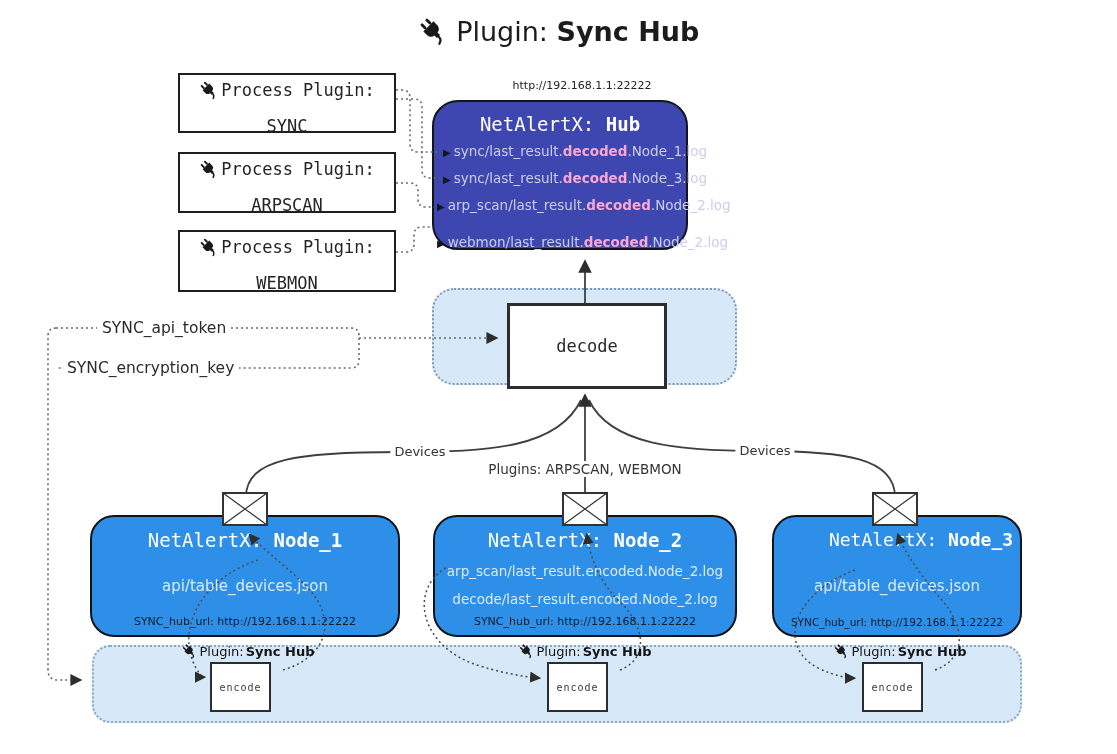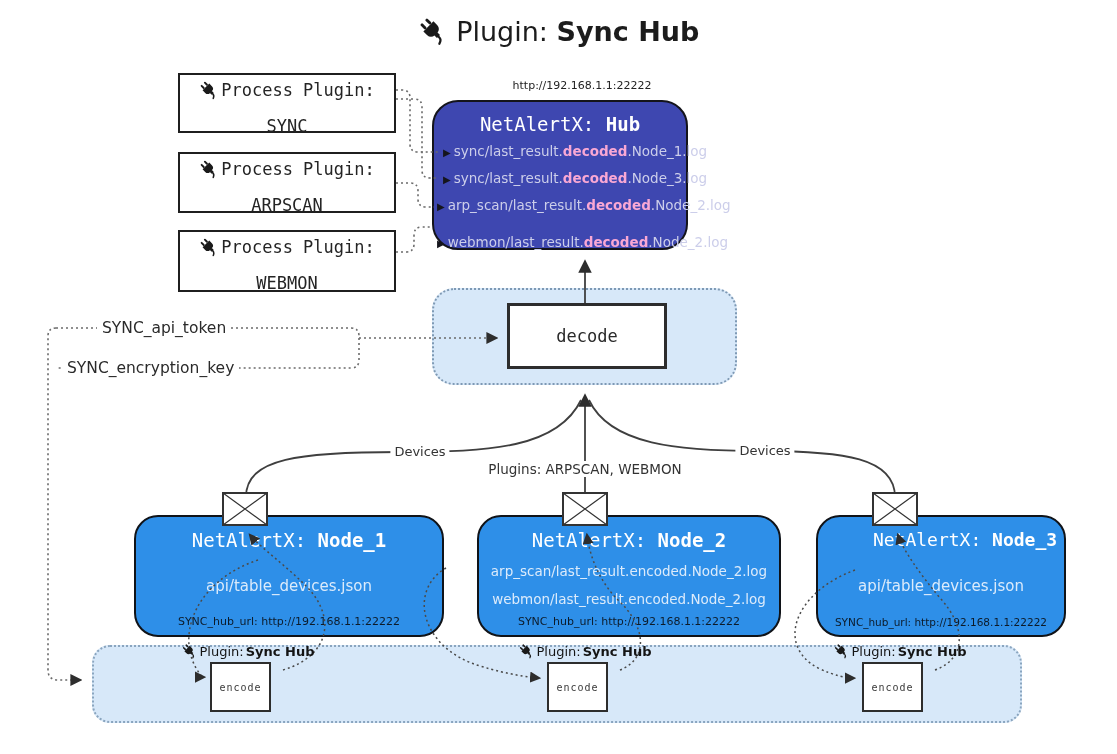--- a/index.html
+++ b/index.html
@@ -29,33 +29,33 @@
   .hub-title{text-align:center;margin-top:11px;font-size:19px;color:#ffffff;}
   .hub-title .bold{font-weight:bold;}
   .hub-line{position:absolute;left:9px;font-size:13.5px;color:#ccceea;white-space:nowrap;}
   .hub-line .arr{color:#15151c;font-size:10px;margin-right:3px;}
   .hub-line .bold{font-weight:bold;color:#f9a8d4;}
   .hl1{top:41px;}.hl2{top:68px;}.hl3{top:95px;left:3px;}.hl4{top:132px;left:3px;}
 
   
   .decode-panel{position:absolute;left:432px;top:288px;width:305px;height:97px;background:#d7e8f9;
                 border:2px dotted #7e99b4;border-radius:22px;box-sizing:border-box;z-index:1;}
-  .decode-box{position:absolute;left:507px;top:303px;width:160px;height:66px;background:#fff;
+  .decode-box{position:absolute;left:507px;top:303px;width:160px;height:86px;background:#fff;
               border:3px solid #2d2d2d;box-sizing:border-box;display:flex;align-items:center;
               justify-content:center;font-size:17px;color:#2a2a2a;z-index:4;}
 
   
   .keylabel{position:absolute;background:#fff;padding:0 5px;font-size:15.5px;color:#2a2a2a;
             white-space:nowrap;z-index:4;}
   .edgelabel{position:absolute;background:#fff;padding:0 4px;font-size:13px;color:#333;
              transform:translateX(-50%);white-space:nowrap;z-index:4;}
 
   
   .node{position:absolute;top:515px;height:122px;background:#2e8fe8;border:2px solid #101318;
-        border-radius:24px;box-sizing:border-box;color:#fff;z-index:1;margin-left:44px;}
+        border-radius:24px;box-sizing:border-box;color:#fff;z-index:1;}
   .node1{left:90px;width:310px;}.node2{left:433px;width:304px;}.node3{left:772px;width:250px;padding-left:48px;}
   .node-title{text-align:center;margin-top:12px;font-size:19px;}
   .node3 .node-title{font-size:18px;}
   .node-title .bold{font-weight:bold;}
   .node-file{position:absolute;left:0;width:100%;text-align:center;font-size:15px;color:#dcebfb;}
   .node2 .node-file{font-size:13.5px;}
   .nf-single{top:60px;}.nf-a{top:46px;}.nf-b{top:74px;}
   .node-url{position:absolute;left:0;bottom:7px;width:100%;text-align:center;font-size:11px;color:#0d1b29;}
   .node3 .node-url{font-size:10.5px;}
 
@@ -202,21 +202,21 @@
     </div>
     <div class="node-file nf-single">api/table_devices.json</div>
     <div class="node-url">SYNC_hub_url: http://192.168.1.1:22222</div>
   </div>
   <div class="node node2">
     <div class="node-title mono">
       <span>NetAlertX:</span>
       <span class="bold">Node_2</span>
     </div>
     <div class="node-file nf-a">arp_scan/last_result.encoded.Node_2.log</div>
-    <div class="node-file nf-b">webmon/last_result.encoded.Node_2.log</div>
+    <div class="node-file nf-b">decode/last_result.encoded.Node_2.log</div>
     <div class="node-url">SYNC_hub_url: http://192.168.1.1:22222</div>
   </div>
   <div class="node node3">
     <div class="node-title mono">
       <span>NetAlertX:</span>
       <span class="bold">Node_3</span>
     </div>
     <div class="node-file nf-single">api/table_devices.json</div>
     <div class="node-url">SYNC_hub_url: http://192.168.1.1:22222</div>
   </div>

